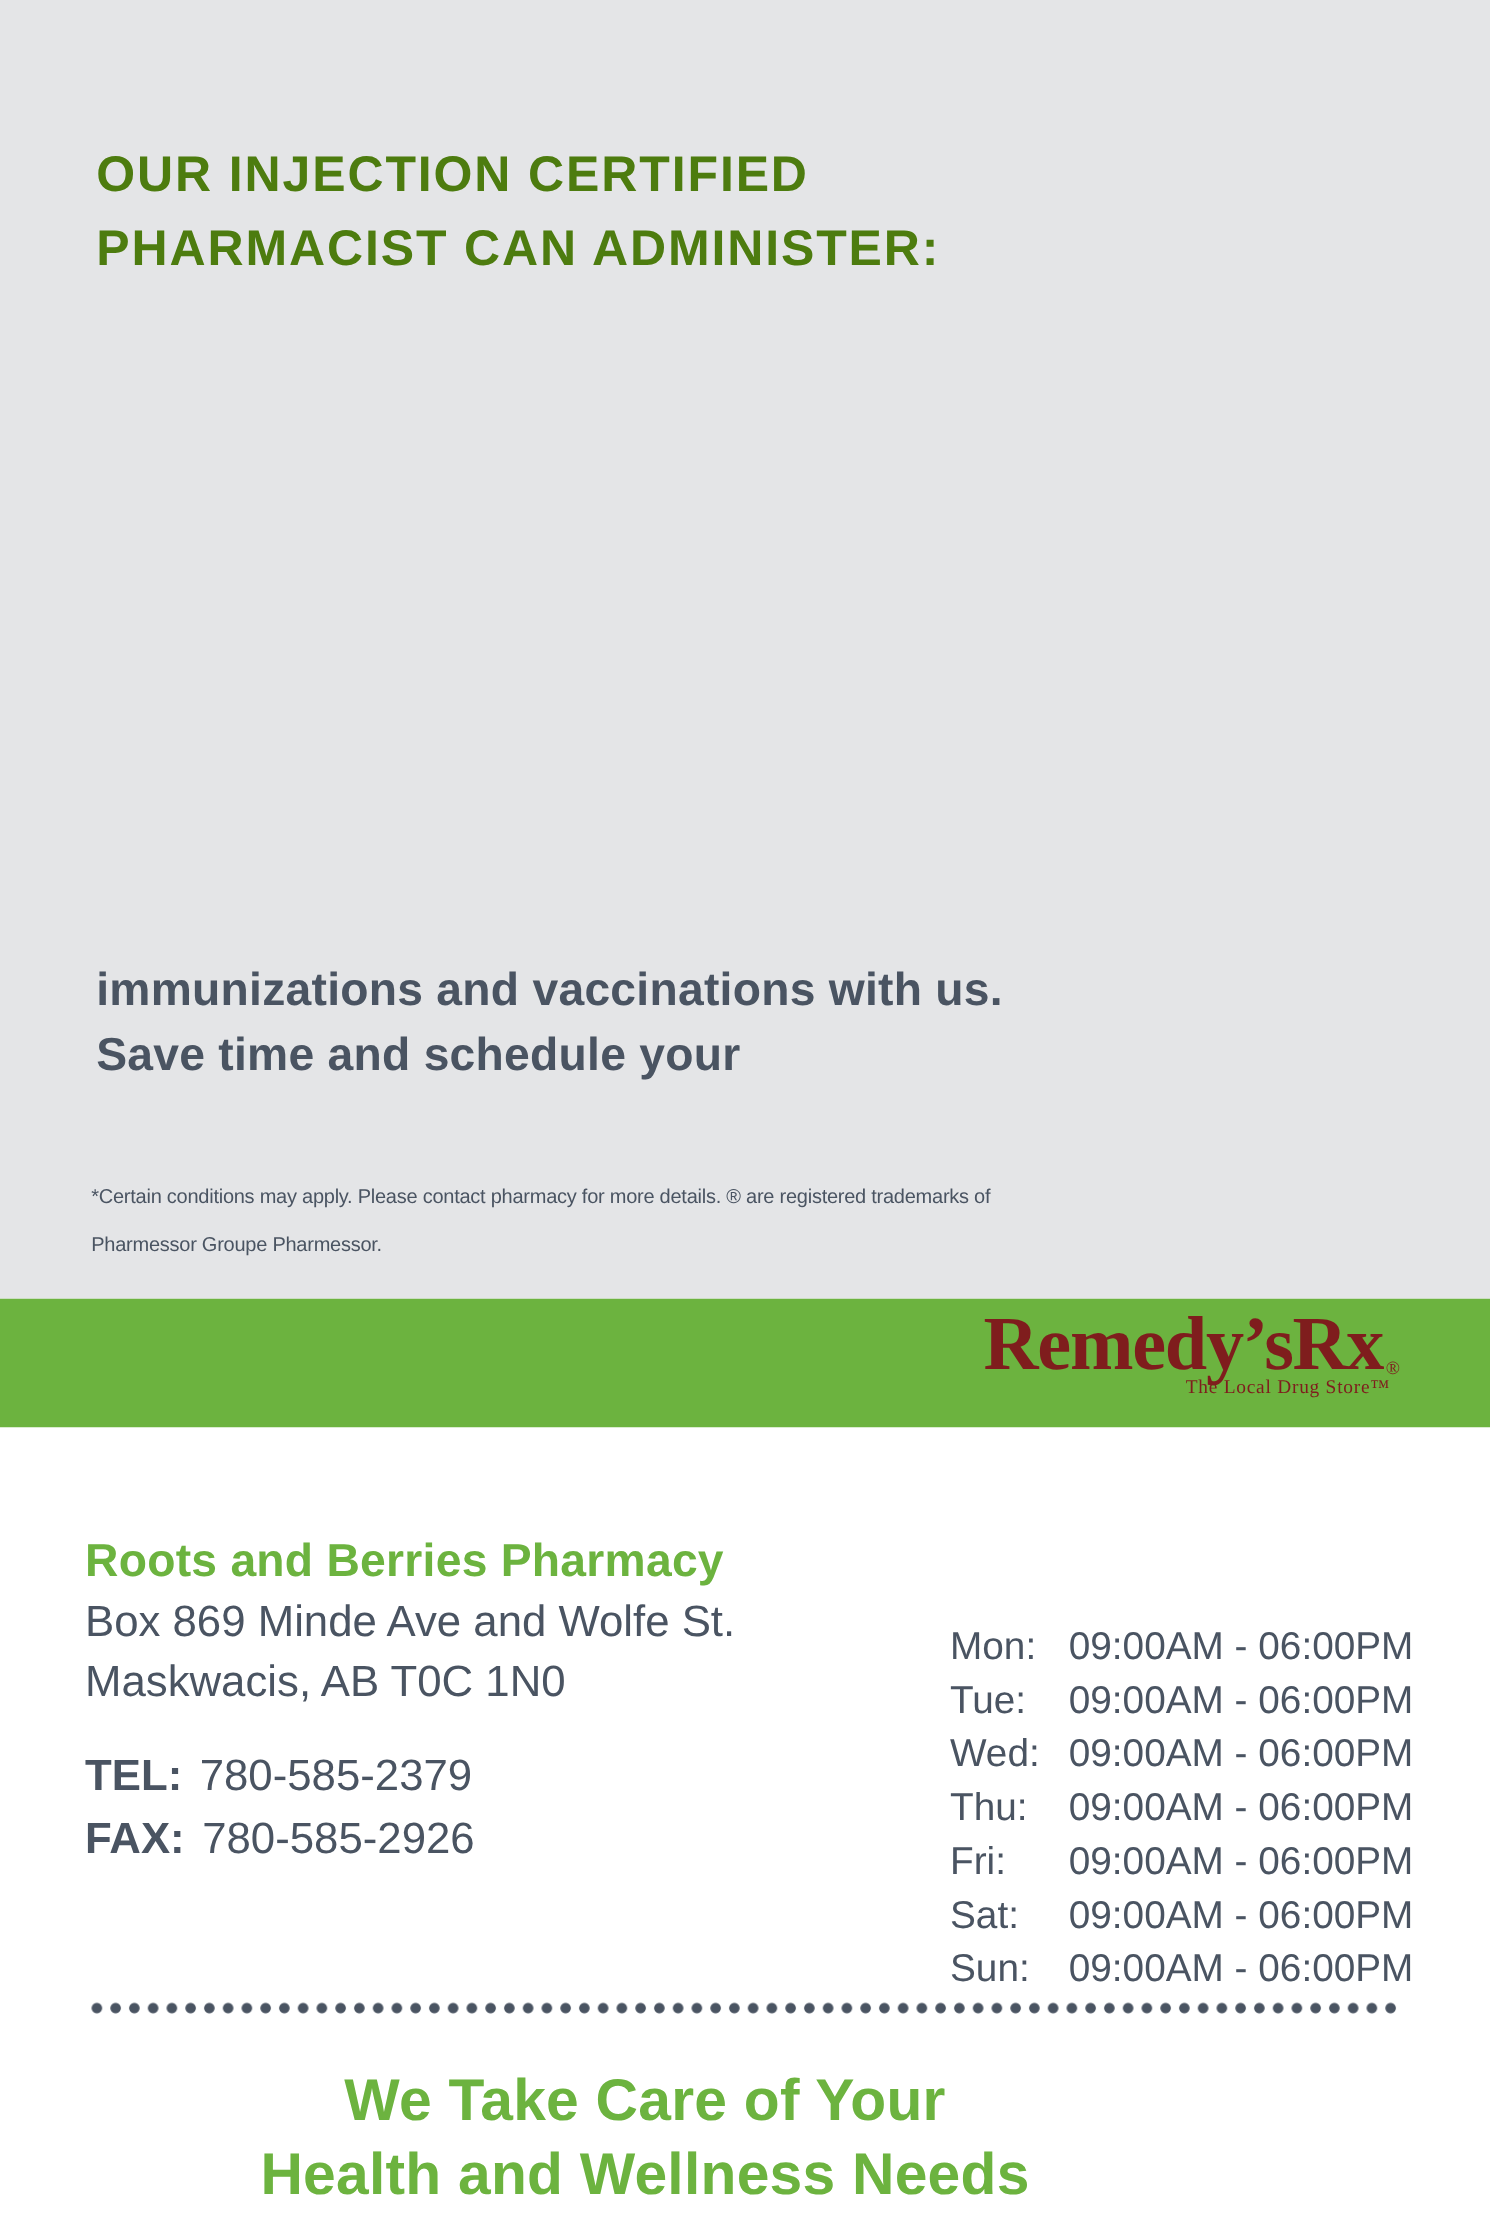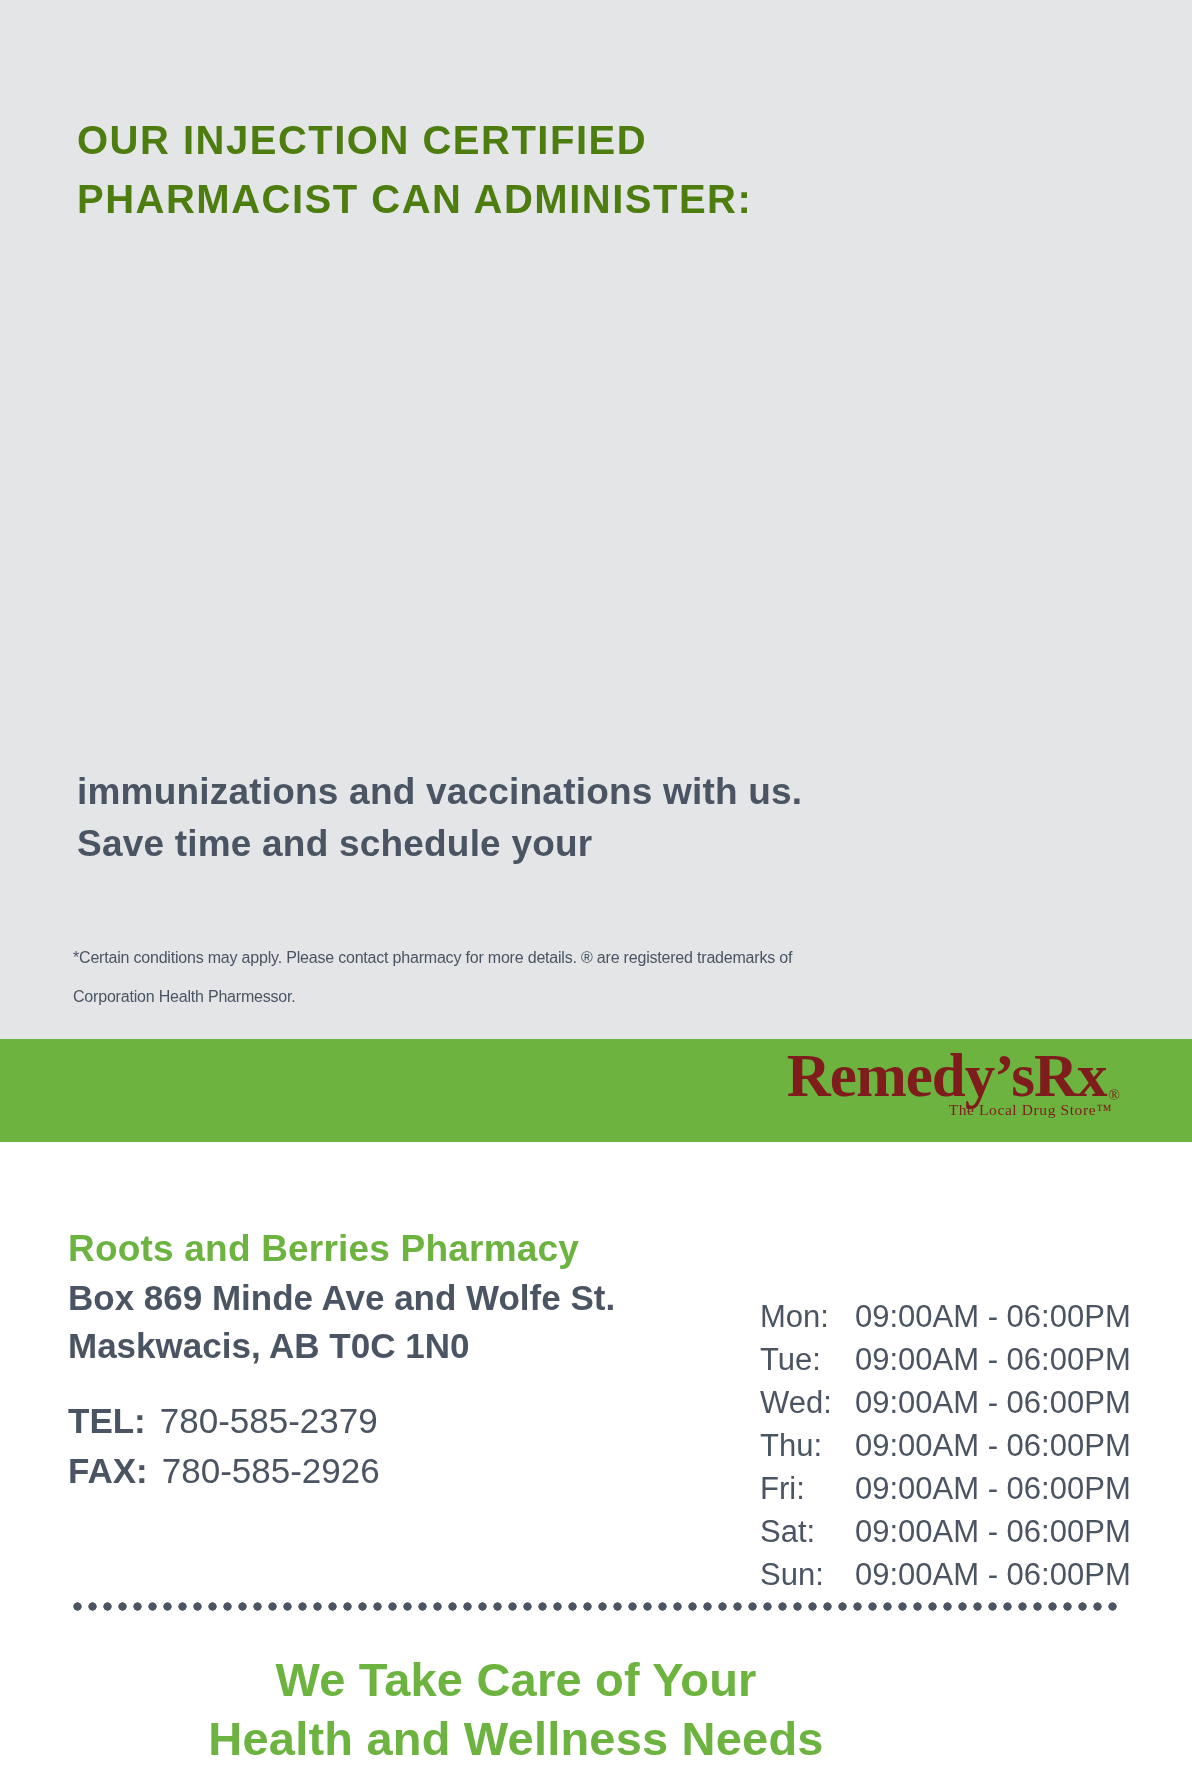--- a/index.html
+++ b/index.html
@@ -52,21 +52,21 @@
   .section-white{
     position:absolute;left:0;top:1142px;width:1192px;height:643px;
     background:#ffffff;color:#4a5462;
   }
   .store-name{
     position:absolute;left:68px;top:86px;
     font-size:37px;font-weight:700;color:#6cb33f;letter-spacing:0.2px;text-align:center;
   }
   .store-address{
     position:absolute;left:68px;top:132px;
-    font-size:35px;font-weight:700;line-height:48px;
+    font-size:35px;font-weight:400;line-height:48px;
   }
   .phone-block{
     position:absolute;left:68px;top:254px;
     font-size:35px;line-height:50px;
   }
   .phone-row span.lbl{font-weight:700;margin-right:14px;}
   
   .hours{
     position:absolute;left:760px;top:153px;
     font-size:31px;line-height:43px;
@@ -95,21 +95,21 @@
     <h1 class="headline">
       <div>OUR INJECTION CERTIFIED</div>
       <div>PHARMACIST CAN ADMINISTER:</div>
     </h1>
     <div class="subheadline">
       <div>immunizations and vaccinations with us.</div>
       <div>Save time and schedule your</div>
     </div>
     <p class="fineprint">
       <span>*Certain conditions may apply. Please contact pharmacy for more details. ® are registered trademarks of</span><br>
-      <span>Corporation Health Pharmessor.</span>
+      <span>Pharmessor Groupe Pharmessor.</span>
     </p>
   </section>
 
   <section class="banner">
     <div class="logo">
       <span class="logo-main">Remedy’sRx</span><span class="logo-reg">®</span>
       <div class="logo-tagline">The Local Drug Store™</div>
     </div>
   </section>
 

